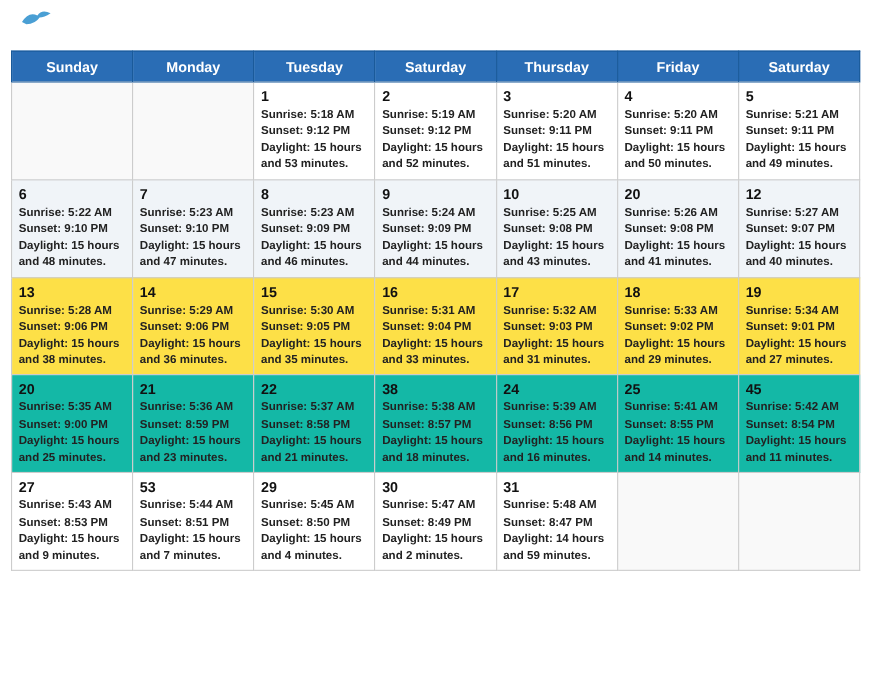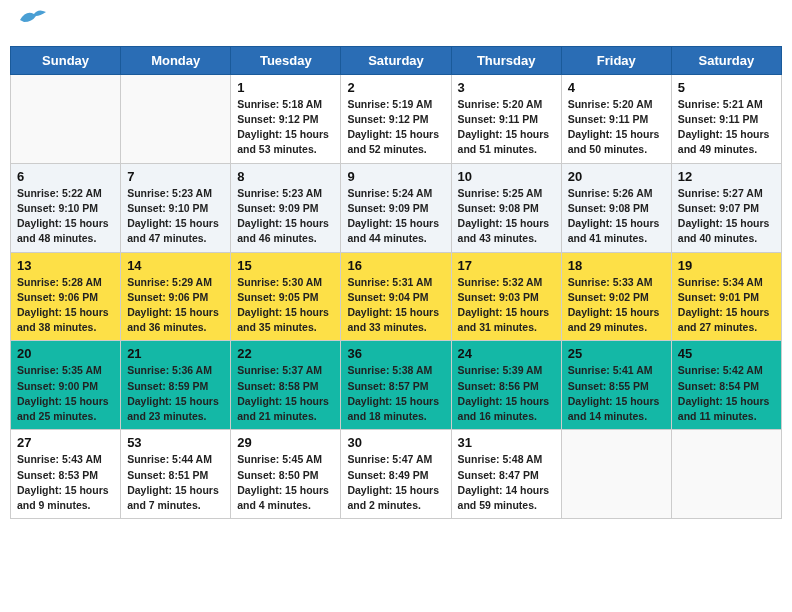--- a/index.html
+++ b/index.html
@@ -221,21 +221,21 @@
       </td>
         <td>
         <span class="day-num">21</span>
         <span class="day-detail">Sunrise: 5:36 AM<br>Sunset: 8:59 PM<br>Daylight: 15 hours and 23 minutes.</span>
       </td>
         <td>
         <span class="day-num">22</span>
         <span class="day-detail">Sunrise: 5:37 AM<br>Sunset: 8:58 PM<br>Daylight: 15 hours and 21 minutes.</span>
       </td>
         <td>
-        <span class="day-num">36</span>
+        <span class="day-num">38</span>
         <span class="day-detail">Sunrise: 5:38 AM<br>Sunset: 8:57 PM<br>Daylight: 15 hours and 18 minutes.</span>
       </td>
         <td>
         <span class="day-num">24</span>
         <span class="day-detail">Sunrise: 5:39 AM<br>Sunset: 8:56 PM<br>Daylight: 15 hours and 16 minutes.</span>
       </td>
         <td>
         <span class="day-num">25</span>
         <span class="day-detail">Sunrise: 5:41 AM<br>Sunset: 8:55 PM<br>Daylight: 15 hours and 14 minutes.</span>
       </td>

